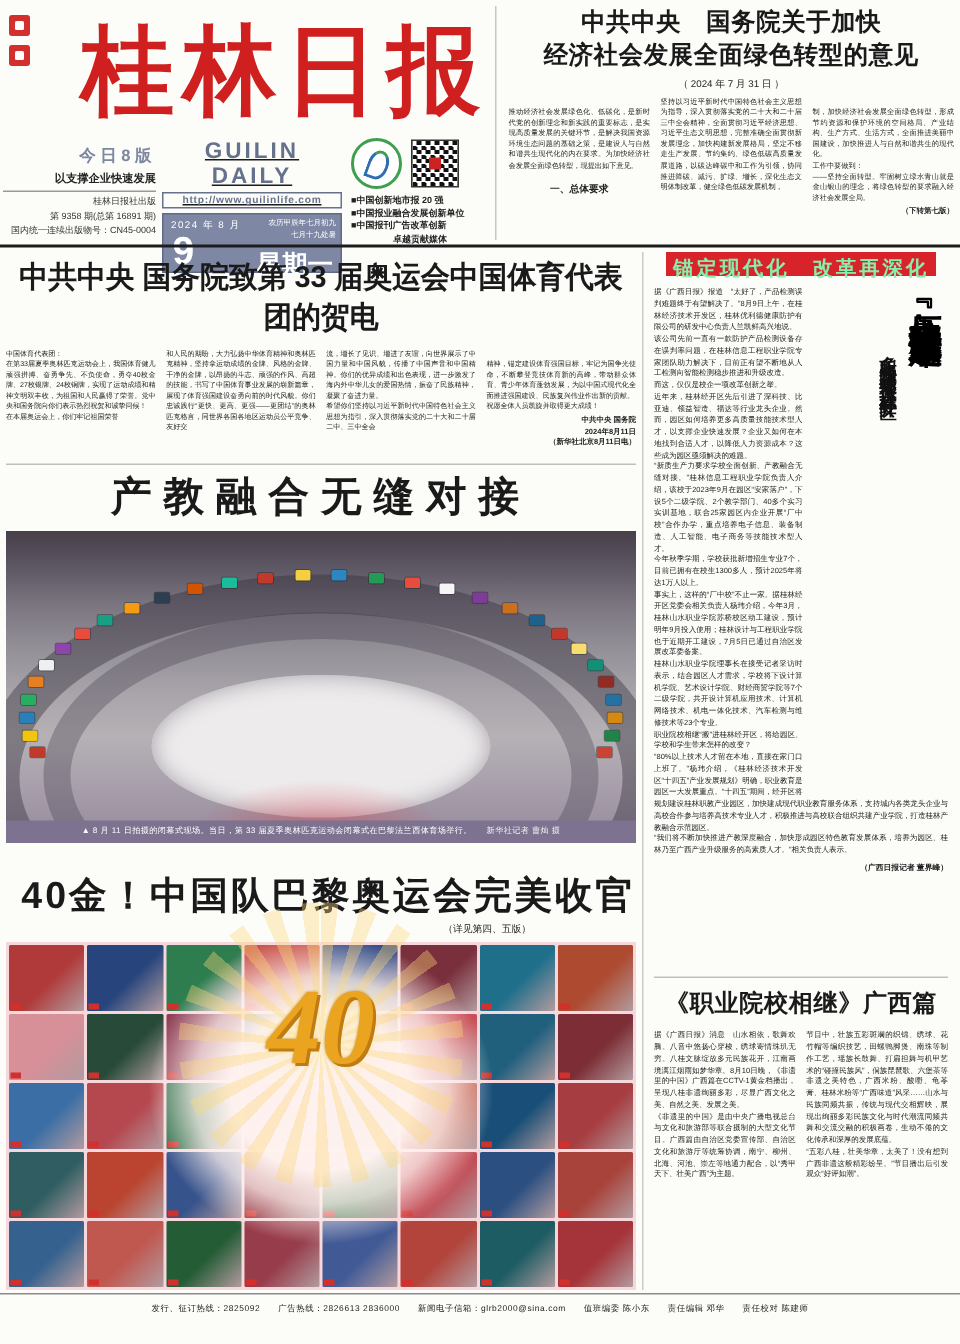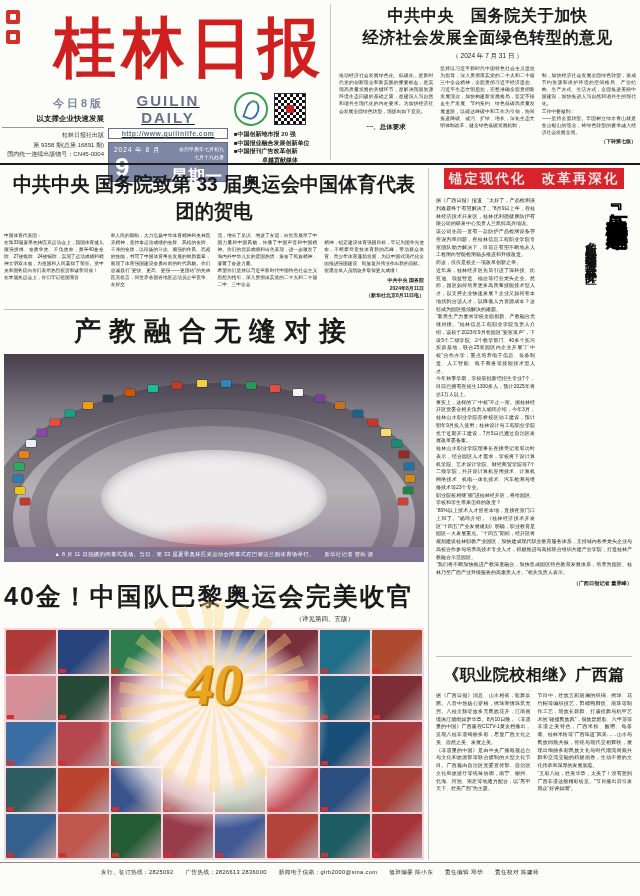--- a/index.html
+++ b/index.html
@@ -75,41 +75,41 @@
      box-shadow:inset 0 0 14px rgba(120,110,125,0.6);}
   .stage-glow{position:absolute;left:30%;bottom:-14%;width:40%;height:34%;border-radius:50%;
      background:radial-gradient(closest-side,rgba(214,70,86,0.55),rgba(214,70,86,0));}
   .flag{position:absolute;width:10px;height:7px;border-radius:1px;box-shadow:0 0 0 0.5px rgba(30,30,30,0.5);}
   .photo-caption{position:absolute;left:0;bottom:0;width:100%;height:15px;background:#7d7390;color:#fff;
      font-size:5.4px;line-height:15px;text-align:center;letter-spacing:0.3px;}
   .photo-caption b{margin-left:8px;font-weight:normal;opacity:0.9;}
 
   
   .gold{position:absolute;left:4px;top:580px;width:420px;}
-  .gold-head{font-weight:900;font-size:25px;letter-spacing:2px;text-align:left;}
+  .gold-head{font-weight:900;font-size:25px;letter-spacing:2px;text-align:right;}
   .gold-note{font-size:6.5px;text-align:right;padding-right:70px;margin-top:2px;color:#222;}
   .collage{position:relative;width:420px;height:232px;margin-top:4px;background:#f6d7dc;overflow:hidden;
      display:grid;grid-template-columns:repeat(8,1fr);grid-template-rows:repeat(5,1fr);gap:2px;padding:2px;box-sizing:border-box;}
   .tile{position:relative;border-radius:1px;}
   .tile::after{content:"";position:absolute;left:1px;bottom:1px;width:7px;height:4px;background:#d2302c;}
   .collage-overlay{position:absolute;left:50%;top:50%;width:230px;height:205px;transform:translate(-50%,-50%);
      background:radial-gradient(closest-side,rgba(255,243,240,0.99) 52%,rgba(255,243,240,0.75) 74%,rgba(255,243,240,0) 100%);
      text-align:center;z-index:3;}
   .collage-overlay::before{content:"";position:absolute;left:50%;top:72px;width:190px;height:190px;transform:translate(-50%,-50%);
      background:repeating-conic-gradient(rgba(252,215,120,0.5) 0deg 7deg,rgba(252,215,120,0) 7deg 16deg);
      border-radius:50%;opacity:0.75;}
   .big40{position:relative;font-family:"Liberation Serif","DejaVu Serif",serif;font-style:italic;font-weight:900;
-     font-size:56px;line-height:120px;color:#eaa41f;
+     font-size:72px;line-height:120px;color:#eaa41f;
      text-shadow:2px 2px 0 #c07c12,0 0 16px #ffe9a8,0 0 2px #9a640d;}
   .slogan{position:relative;color:#e02020;font-weight:900;font-size:13.5px;line-height:1.5;white-space:pre-line;
      font-family:"Liberation Serif","DejaVu Serif",serif;}
 
   
   .rightcol{position:absolute;left:432px;top:168px;width:204px;height:692px;overflow:hidden;}
-  .red-banner{margin:0 12px;height:21px;background:#d8232a;color:#e5e5e5;font-weight:900;font-size:13.5px;
+  .red-banner{margin:0 12px;height:16px;background:#d8232a;color:#86efac;font-weight:900;font-size:13.5px;
      line-height:21px;text-align:center;letter-spacing:2px;}
   .factory{position:relative;margin:8px 4px 0 4px;height:452px;overflow:hidden;}
   .v-head-wrap{float:right;width:92px;height:338px;margin-left:5px;display:flex;justify-content:flex-end;}
   .v-sub{writing-mode:vertical-rl;font-size:11.5px;font-weight:bold;letter-spacing:2px;margin-top:36px;color:#111;}
   .v-main{writing-mode:vertical-rl;font-family:"Liberation Serif","DejaVu Serif",serif;font-weight:900;
      font-size:22px;letter-spacing:1px;color:#000;margin-left:4px;}
   .f-body{font-size:5px;line-height:1.55;color:#222;white-space:pre-line;text-align:justify;}
   .f-credit{font-size:5.2px;font-weight:900;text-align:right;margin-top:3px;}
   .col-divider{height:1px;background:#bfbfbf;margin:7px 4px;}
   .heritage{margin:0 4px;height:198px;overflow:hidden;}

